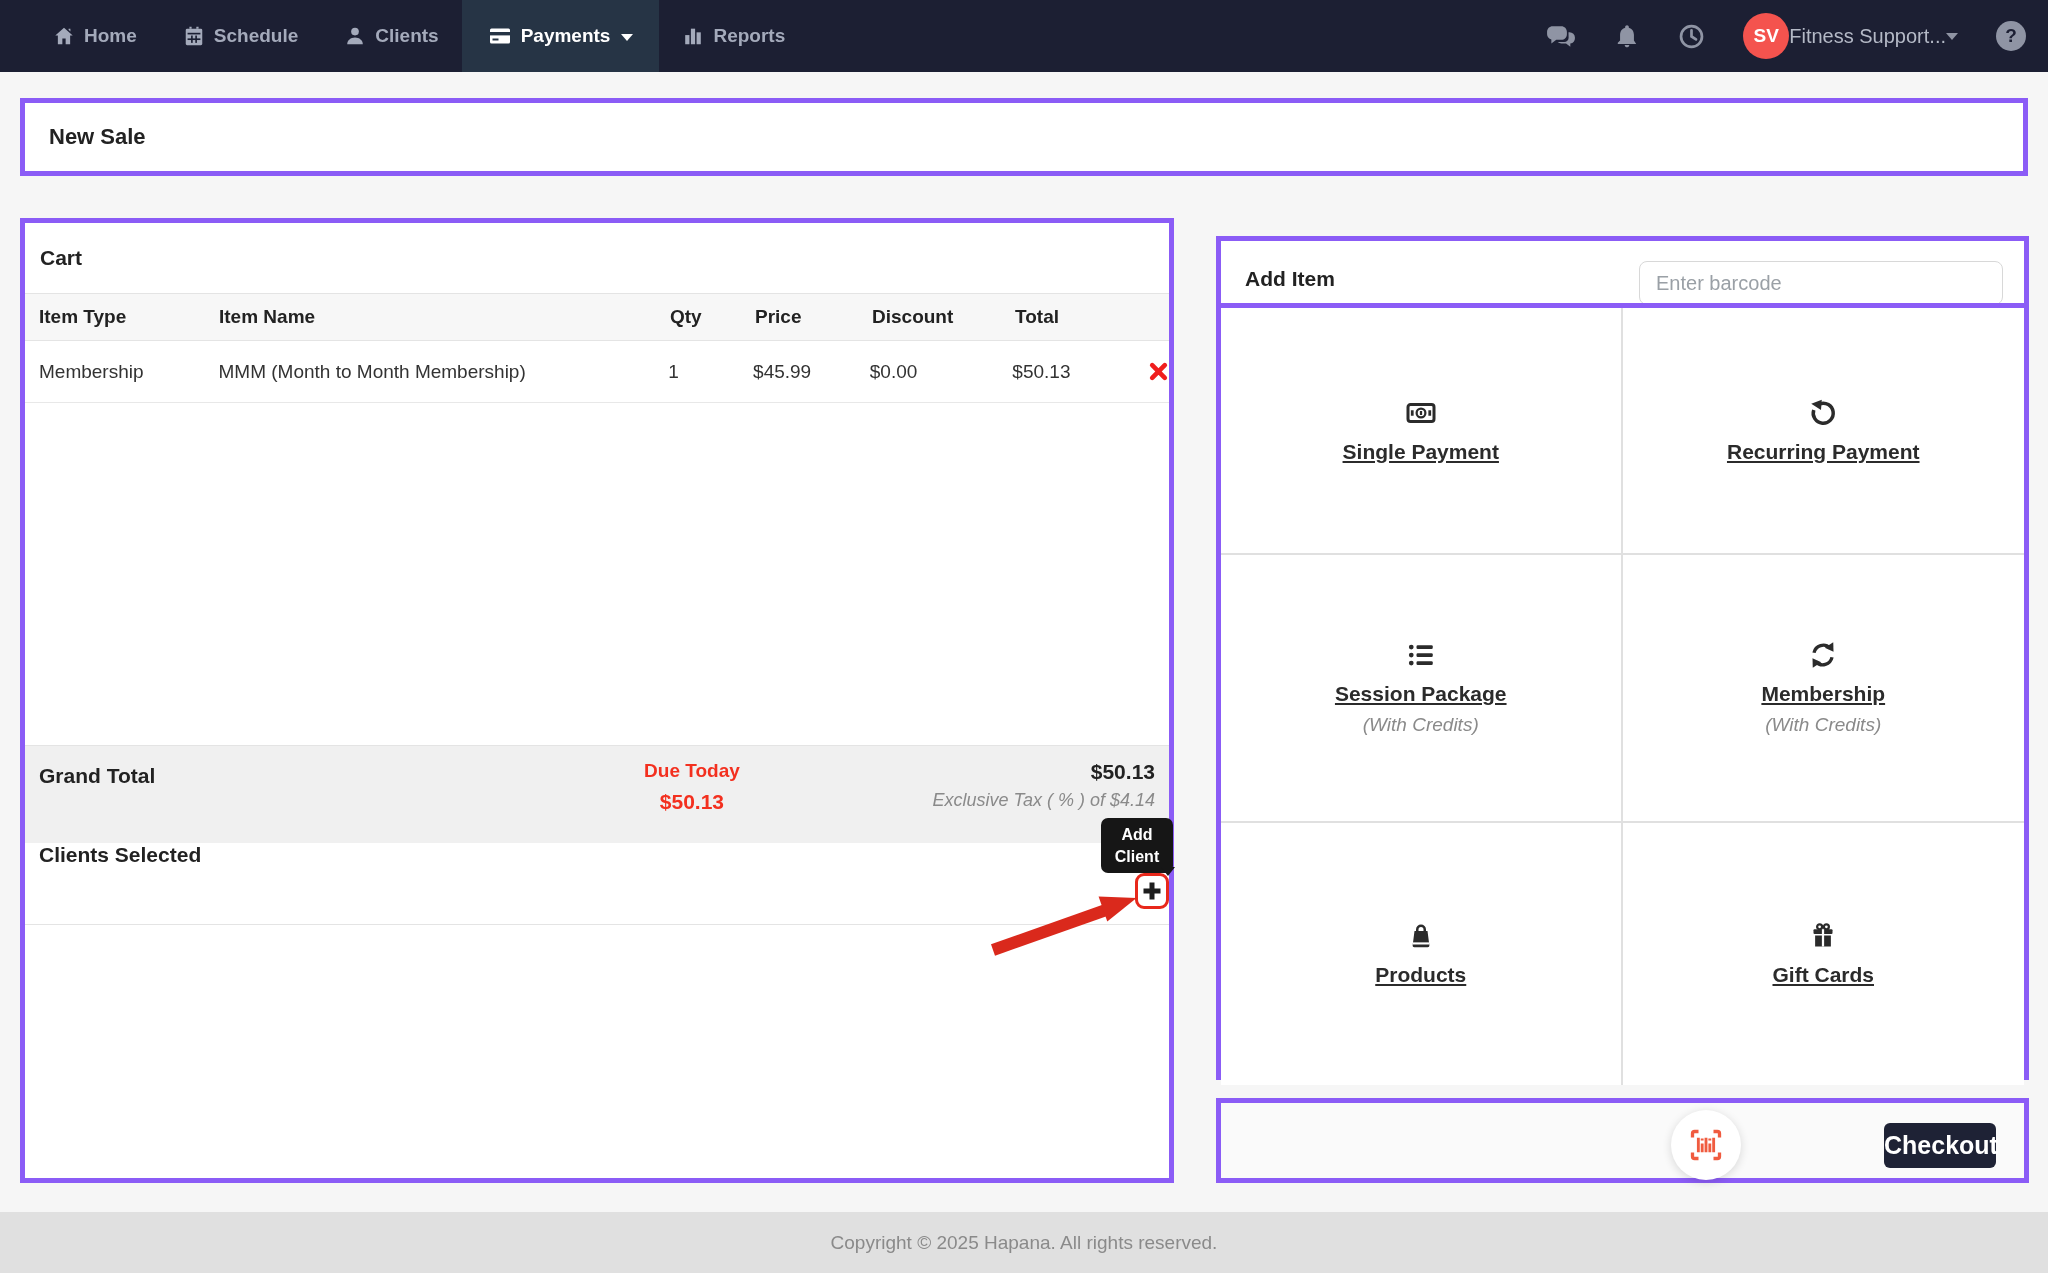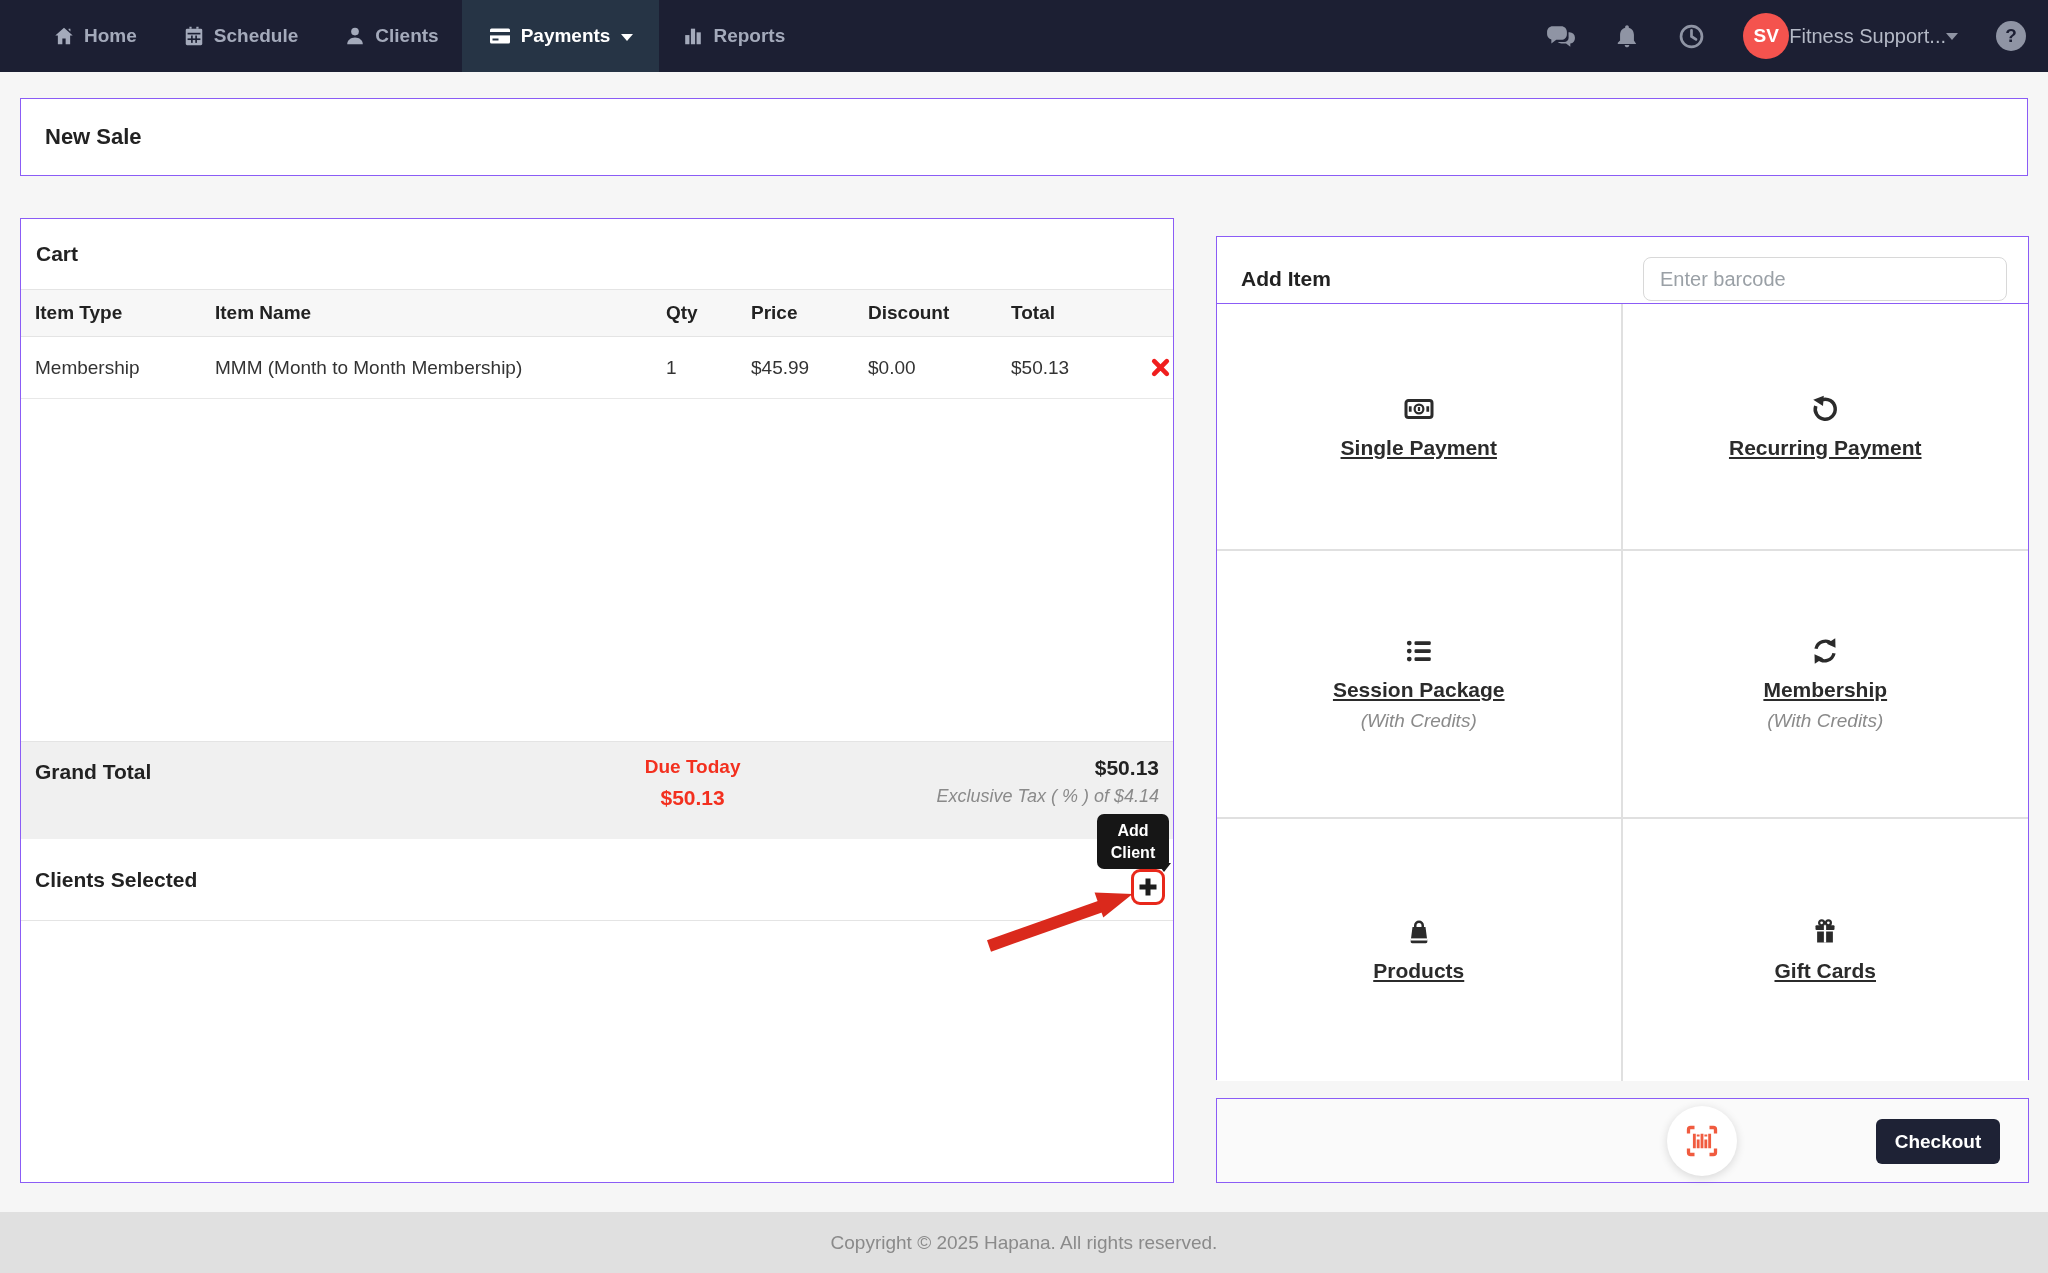--- a/index.html
+++ b/index.html
@@ -45,21 +45,21 @@
     width:0; height:0; border-left:6px solid transparent; border-right:6px solid transparent;
     border-top:7px solid #8f94a4;
   }
   .help-circle{
     width:30px; height:30px; border-radius:50%; background:#8f94a4;
     color:#1c1f33; font-weight:bold; font-size:19px;
     display:flex; align-items:center; justify-content:center; cursor:pointer;
   }
 
   
-  .card{ background:#fff; border:1px solid #8b5cf6; }
+  .card{ background:#fff; border:5px solid #8b5cf6; }
 
   .title-card{
     position:absolute; left:20px; top:98px; width:2008px; height:78px;
     display:flex; align-items:center; padding-left:24px;
   }
   .h1{ font-size:22px; font-weight:bold; color:#222; }
 
   
   .cart-card{
     position:absolute; left:20px; top:218px; width:1154px; height:965px;
@@ -86,21 +86,21 @@
   .gt-label{ position:absolute; left:14px; top:18px; font-size:21px; font-weight:bold; color:#222; }
   .gt-due{ position:absolute; left:58.3%; top:14px; transform:translateX(-50%); text-align:center; }
   .gt-due-label{ color:#f3301f; font-weight:bold; font-size:19px; }
   .gt-due-amount{ color:#f3301f; font-weight:bold; font-size:21px; margin-top:8px; }
   .gt-right{ position:absolute; right:14px; top:14px; text-align:right; }
   .gt-total{ font-size:21px; font-weight:bold; color:#222; }
   .gt-tax{ font-size:18px; font-style:italic; color:#8a8a8a; margin-top:6px; }
 
   .clients-row{
     position:relative; height:82px; border-bottom:1px solid #e4e4e4;
-    display:flex; align-items:center; padding-left:14px;
+    display:flex; padding-left:14px;
   }
   .section-title{ font-size:21px; font-weight:bold; color:#222; }
 
   .tooltip{
     position:absolute; left:1076px; top:595px; width:72px; padding:6px 4px;
     background:#161616; color:#fff; border-radius:7px;
     font-size:16px; font-weight:bold; text-align:center; line-height:1.35; z-index:5;
   }
   .tooltip-arrow{
     position:absolute; left:1136px; top:644px; width:0; height:0; z-index:5;
@@ -143,23 +143,23 @@
   .checkout-bar{
     position:absolute; left:1216px; top:1098px; width:813px; height:85px;
     background:#fafafa;
   }
   .scan-circle{
     position:absolute; left:450px; top:7px; width:70px; height:70px; border-radius:50%;
     background:#fff; box-shadow:0 2px 10px rgba(0,0,0,.14);
     display:flex; align-items:center; justify-content:center; cursor:pointer;
   }
   .checkout-btn{
-    position:absolute; right:28px; top:20px; width:124px; height:45px;
+    position:absolute; right:28px; top:20px; width:112px; height:45px;
     background:#1e2235; color:#fff; border:none; border-radius:6px;
-    font-size:19px; font-weight:bold; cursor:pointer;
+    font-size:25px; font-weight:bold; cursor:pointer;
     font-family:"Liberation Sans","DejaVu Sans",sans-serif;
   }
 
   
   .footer{
     position:absolute; left:0; top:1212px; width:2048px; height:61px;
     background:#e0e0e0; display:flex; align-items:center; justify-content:center;
     color:#8a8a8a; font-size:19px;
   }
 </style>

